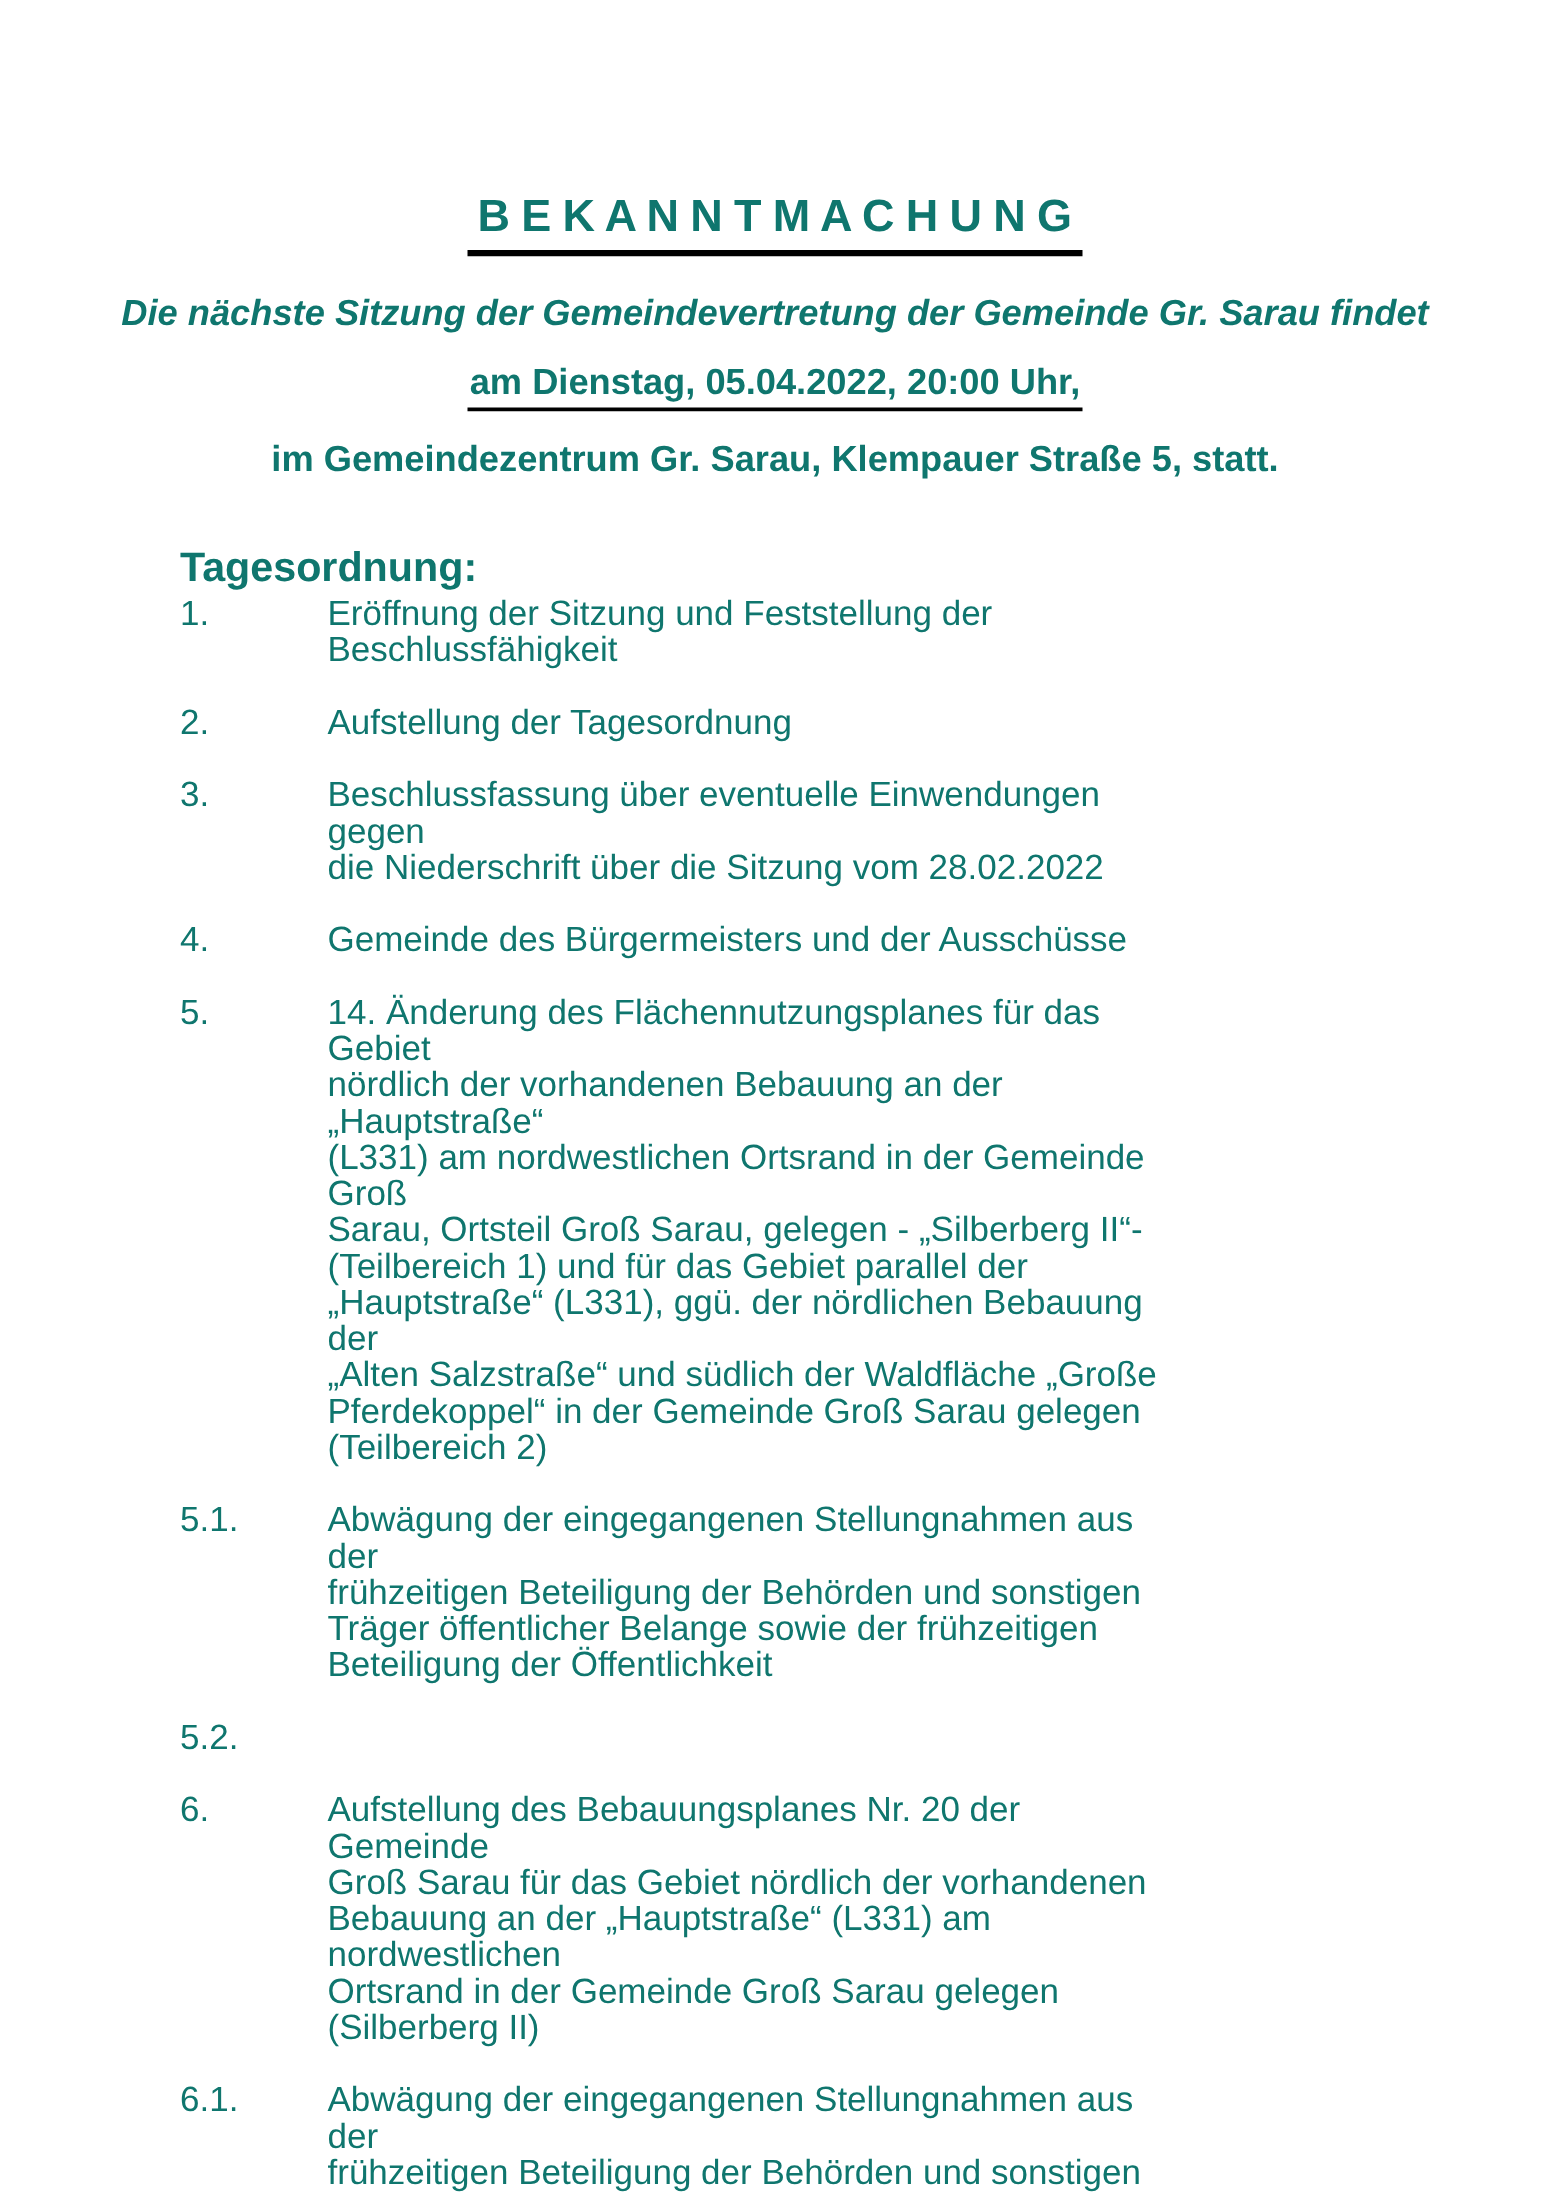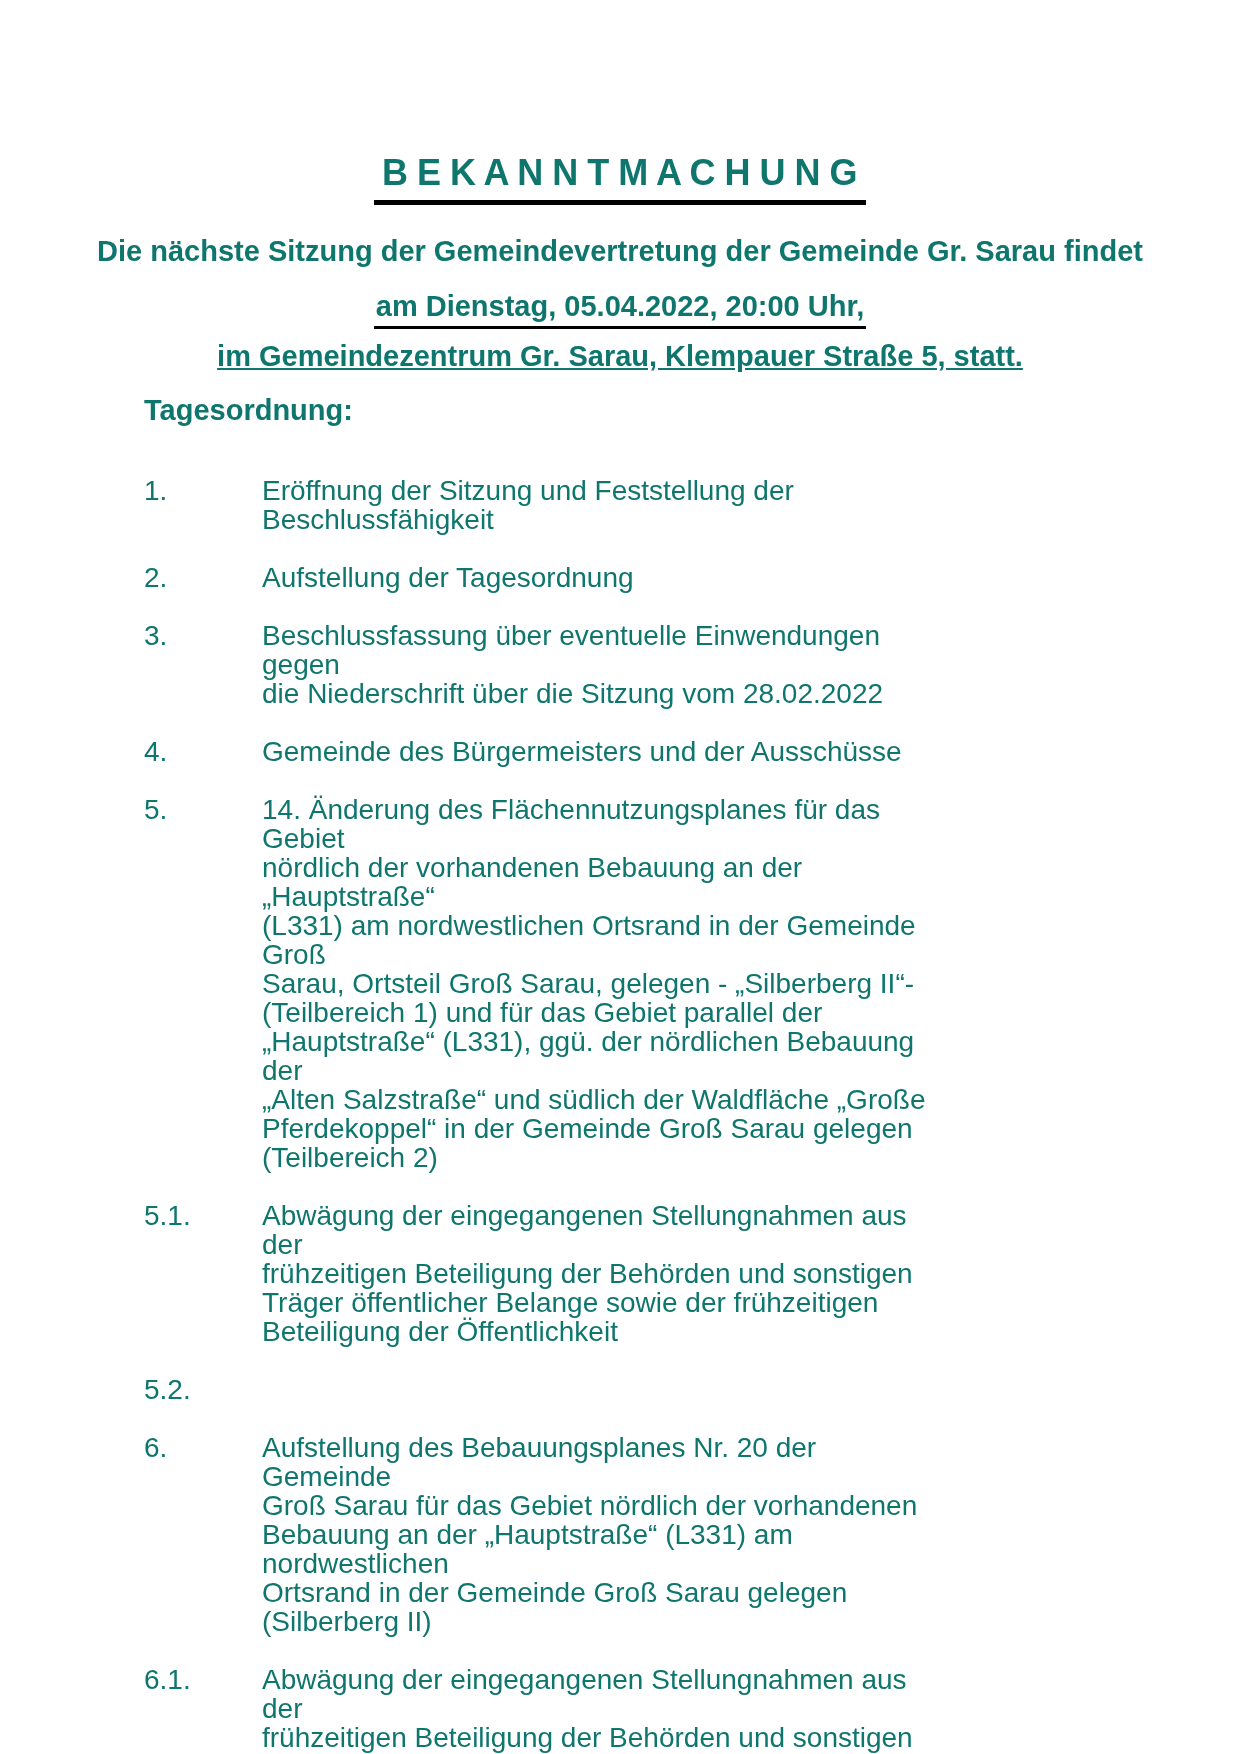--- a/index.html
+++ b/index.html
@@ -35,33 +35,33 @@
   }
   .intro-line {
     position: absolute;
     left: 0;
     width: 100%;
     text-align: center;
     font-size: 29px;
     font-weight: bold;
     line-height: 34px;
   }
-  .intro-1 { top: 234px; }
+  .intro-1 { top: 234px; font-style: italic; }
   .intro-2 { top: 289px; }
-  .intro-3 { top: 339px; text-decoration: underline; }
+  .intro-3 { top: 351px; }
   .underlined {
     display: inline-block;
     border-bottom: 3px solid #000;
     padding: 0 2px 3px 2px;
   }
   .agenda-heading {
     position: absolute;
     left: 144px;
-    top: 393px;
-    font-size: 29px;
+    top: 437px;
+    font-size: 33px;
     font-weight: bold;
     line-height: 34px;
   }
   .agenda {
     position: absolute;
     left: 144px;
     top: 476px;
     width: 950px;
   }
   .agenda-row {

